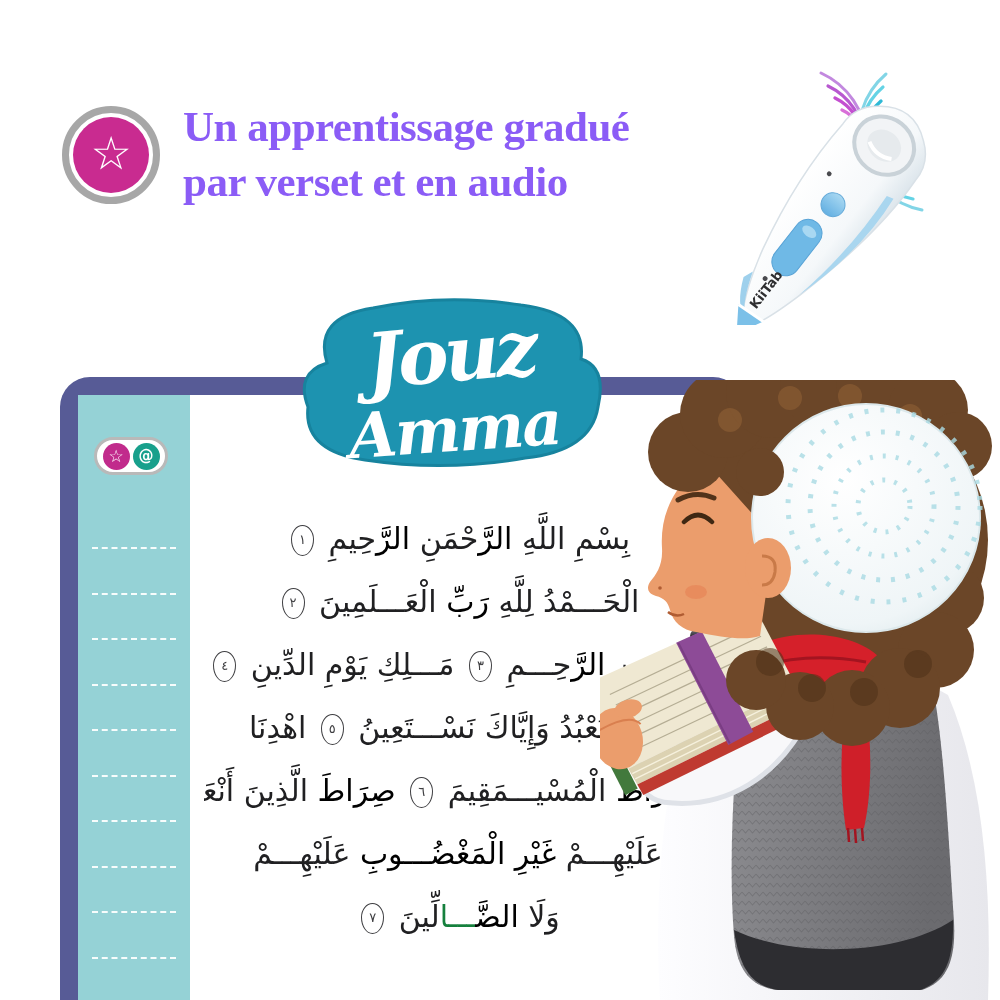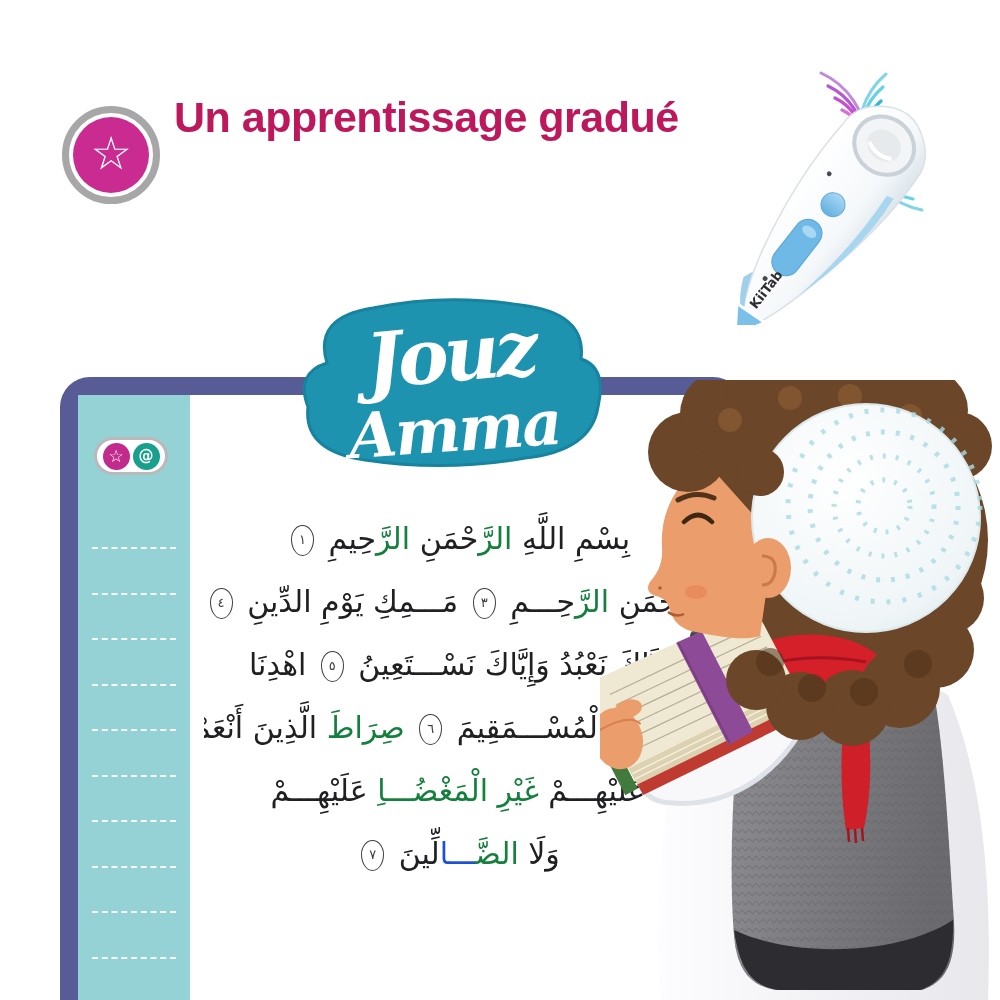--- a/index.html
+++ b/index.html
@@ -5,44 +5,44 @@
   html,body{margin:0;padding:0;background:#fff;}
   .canvas{position:relative;width:1000px;height:1000px;background:#fff;overflow:hidden;
           font-family:"DejaVu Sans",sans-serif;}
 
   
   .badge{position:absolute;left:62px;top:106px;width:84px;height:84px;border-radius:50%;
          border:7px solid #a7a7a7;background:#fff;z-index:2;}
   .badge-inner{position:absolute;inset:4px;background:#c92b90;border-radius:50%;
                display:flex;align-items:center;justify-content:center;}
   .badge-inner span{color:#fff;font-size:46px;line-height:1;transform:translateY(-2px);}
-  .headline{position:absolute;left:170px;top:86px;width:600px;z-index:2;margin:4px;
-            font-family:Liberation Sans, sans-serif;font-weight:bold;font-size:43px;line-height:55px;
-            letter-spacing:-0.5px;color:#be185d;}
+  .headline{position:absolute;left:170px;top:86px;width:600px;z-index:2;margin:13px;
+            font-family:Liberation Serif, serif;font-weight:bold;font-size:43px;line-height:55px;
+            letter-spacing:-0.5px;color:#8b5cf6;}
 
   
   .notebook{position:absolute;left:60px;top:377px;width:647px;height:623px;z-index:1;
             background:#fff;border:18px solid #575b96;border-bottom:none;
             border-radius:30px 30px 0 0;}
   .sidebar{position:absolute;left:0;top:0;bottom:0;width:112px;background:#95d2d6;}
   .dash-line{position:absolute;left:14px;width:84px;height:0;
              border-top:2px dashed rgba(255,255,255,0.92);}
   .pill{position:absolute;left:16px;top:42px;width:74px;height:38px;background:#fff;
         border:3px solid #b9b9b9;border-radius:20px;display:flex;align-items:center;
         justify-content:center;gap:3px;box-sizing:border-box;}
   .pill-circle{width:27px;height:27px;border-radius:50%;display:flex;align-items:center;
                justify-content:center;color:#fff;}
   .pill-circle.magenta{background:#c12b8c;font-size:17px;}
   .pill-circle.green{background:#18a08c;font-size:15px;font-weight:bold;}
 
   
   .ayah-block{position:absolute;left:126px;top:112px;width:508px;overflow:hidden;
               direction:rtl;text-align:center;}
   .ayah-line{white-space:nowrap;line-height:63px;font-size:30px;color:#202022;}
-  .seg.ink{color:#202022;} .seg.blue{color:#15803d;} .seg.pink{color:#1d4ed8;}
+  .seg.ink{color:#202022;} .seg.blue{color:#000000;} .seg.pink{color:#15803d;}
   .vmark{display:inline-block;width:21px;height:29px;border:1.6px solid #3f3f42;
          border-radius:50% 50% 50% 50% / 46% 46% 54% 54%;font-size:13px;line-height:27px;
          text-align:center;vertical-align:middle;color:#3f3f42;margin:0 5px;}
 
   
   #spiral{position:absolute;left:690px;top:0;width:52px;height:1000px;z-index:2;}
   .ring{position:absolute;left:0;width:52px;height:16px;}
   .ring .coil{position:absolute;left:0;top:1px;width:30px;height:14px;border-radius:7px;
               background:linear-gradient(#77777e,#222226 60%,#3a3a40);display:block;}
   .ring .leg{position:absolute;left:26px;width:22px;height:3px;background:#b4bac9;display:block;}
@@ -59,20 +59,21 @@
 <div class="canvas">
 
   <div class="badge">
     <div class="badge-inner">
       <span>☆</span>
     </div>
   </div>
 
   <h1 class="headline">
     <div>Un apprentissage gradué</div>
+    <div>par verset et en audio</div>
   </h1>
 
   <div class="notebook">
     <div class="sidebar">
       <div id="sidebar-lines">
           <div class="dash-line" style="top: 152px;"></div>
           <div class="dash-line" style="top: 197.5px;"></div>
           <div class="dash-line" style="top: 243px;"></div>
           <div class="dash-line" style="top: 288.5px;"></div>
           <div class="dash-line" style="top: 334px;"></div>
@@ -82,24 +83,25 @@
           <div class="dash-line" style="top: 516px;"></div>
           <div class="dash-line" style="top: 561.5px;"></div>
         </div>
       <div class="pill">
         <span class="pill-circle magenta">☆</span>
         <span class="pill-circle green">@</span>
       </div>
     </div>
     <div class="ayah-block" id="ayah-block">
         <div class="ayah-line"><span class="seg ink">بِسْمِ اللَّهِ </span><span class="seg blue">الرَّ</span><span class="seg ink">حْمَنِ </span><span class="seg blue">الرَّ</span><span class="seg ink">حِيمِ </span><span class="vmark">١</span></div>
-        <div class="ayah-line"><span class="seg ink">الرَّحْمَنِ </span><span class="seg blue">الرَّ</span><span class="seg ink">حِـــمِ </span><span class="vmark">٣</span><span class="seg ink"> مَـــمِكِ يَوْمِ الدِّينِ </span><span class="vmark">٤</span></div>
+        <div class="ayah-line"><span class="seg ink">الْحَـــمْدُ لِلَّهِ </span><span class="seg blue">رَبِّ</span><span class="seg ink"> الْعَـــلَمِينَ </span><span class="vmark">٢</span></div>
+        <div class="ayah-line"><span class="seg ink">الرَّحْمَنِ </span><span class="seg blue">الرَّ</span><span class="seg ink">حِـــمِ </span><span class="vmark">٣</span><span class="seg ink"> مَـــلِكِ يَوْمِ الدِّينِ </span><span class="vmark">٤</span></div>
         <div class="ayah-line"><span class="seg ink">إِيَّاكَ نَعْبُدُ وَإِيَّاكَ نَسْـــتَعِينُ </span><span class="vmark">٥</span><span class="seg ink"> اهْدِنَا</span></div>
-        <div class="ayah-line"><span class="seg blue">الصِّرَاطَ</span><span class="seg ink"> الْمُسْـــمَقِيمَ </span><span class="vmark">٦</span><span class="seg ink"> </span><span class="seg blue">صِرَاطَ</span><span class="seg ink"> الَّذِينَ أَنْعَمْتَ</span></div>
-        <div class="ayah-line"><span class="seg ink">عَلَيْهِـــمْ </span><span class="seg blue">غَيْرِ الْمَغْضُـــاِ</span><span class="seg ink"> عَلَيْهِـــمْ</span></div>
+        <div class="ayah-line"><span class="seg blue">الصِّرَاطَ</span><span class="seg ink"> الْمُسْيـــمَقِيمَ </span><span class="vmark">٦</span><span class="seg ink"> </span><span class="seg blue">صِرَاطَ</span><span class="seg ink"> الَّذِينَ أَنْعَمْتَ</span></div>
+        <div class="ayah-line"><span class="seg ink">عَلَيْهِـــمْ </span><span class="seg blue">غَيْرِ الْمَغْضُـــوبِ</span><span class="seg ink"> عَلَيْهِـــمْ</span></div>
         <div class="ayah-line"><span class="seg ink">وَلَا </span><span class="seg blue">الضَّ</span><span class="seg pink">ـــا</span><span class="seg ink">لِّينَ </span><span class="vmark">٧</span></div>
       </div>
   </div>
 
   <div id="spiral">
       <div class="ring" style="top: 478px;">
         <i class="leg a"></i>
         <i class="leg b"></i>
         <b class="coil"></b>
       </div>

